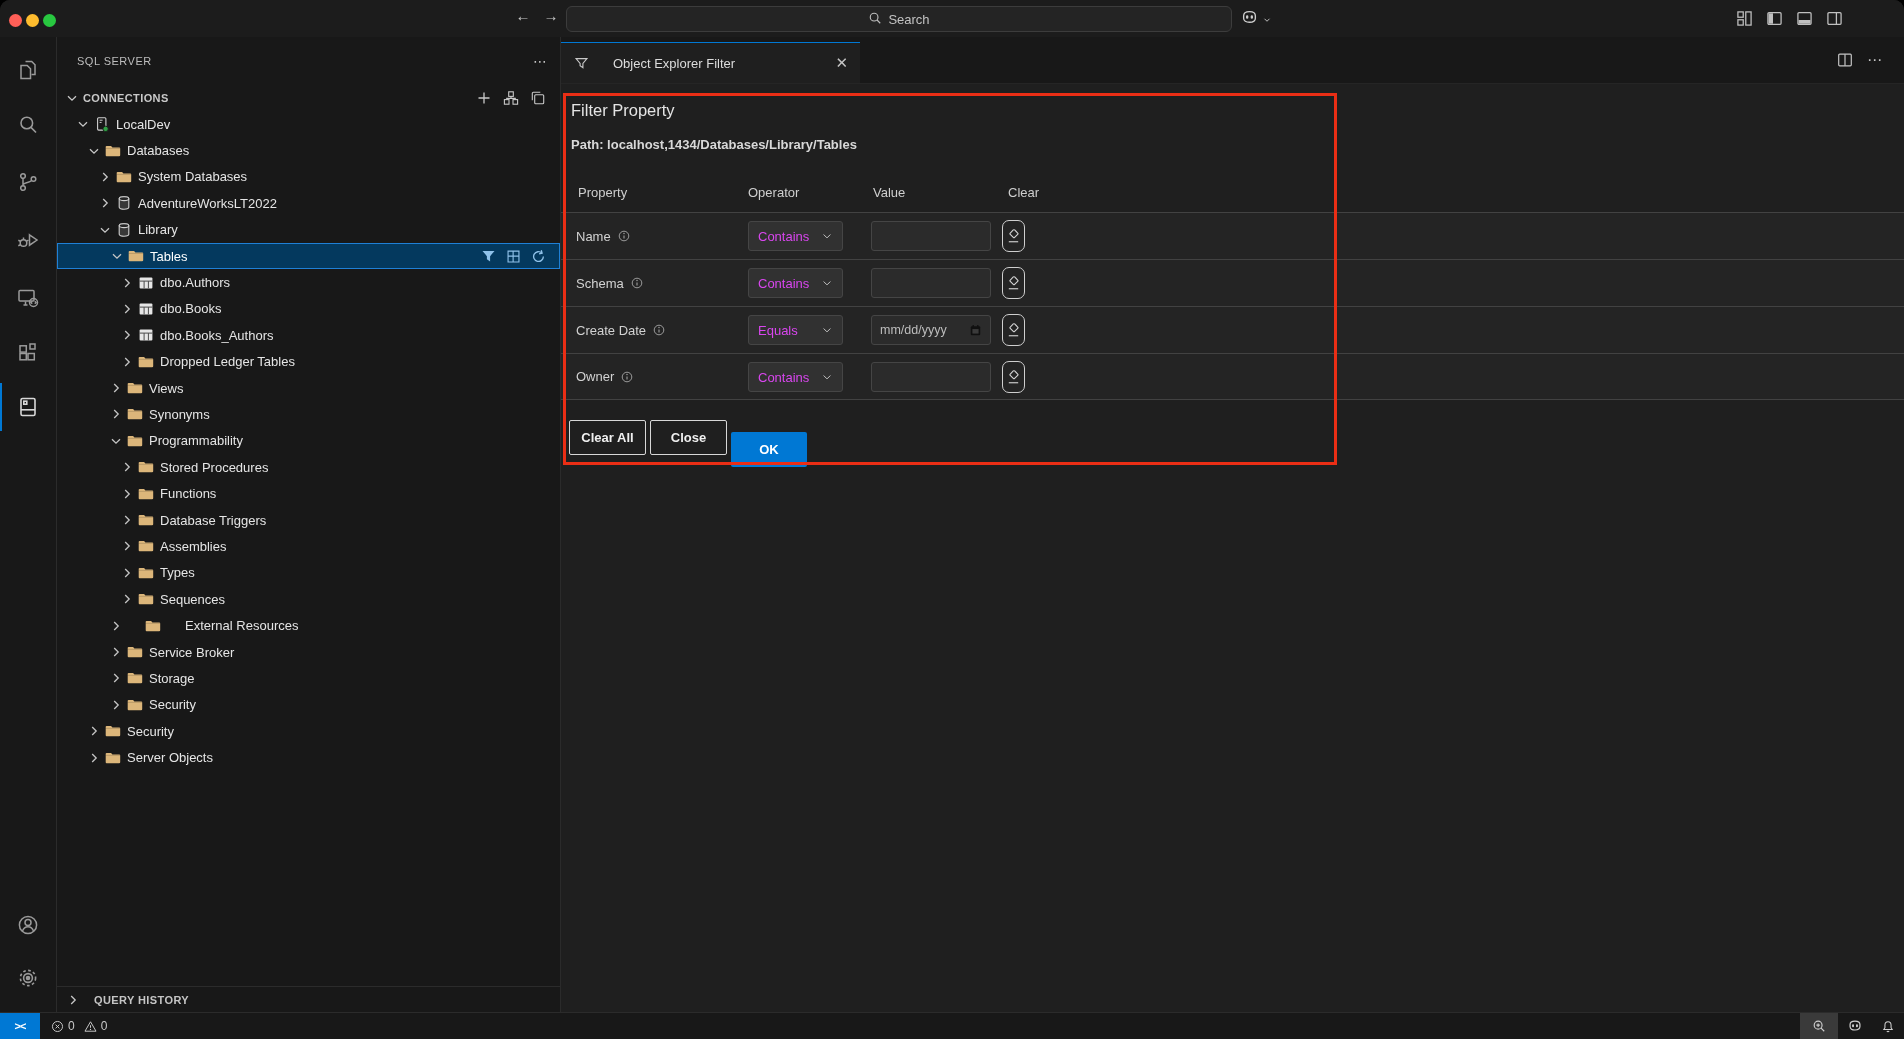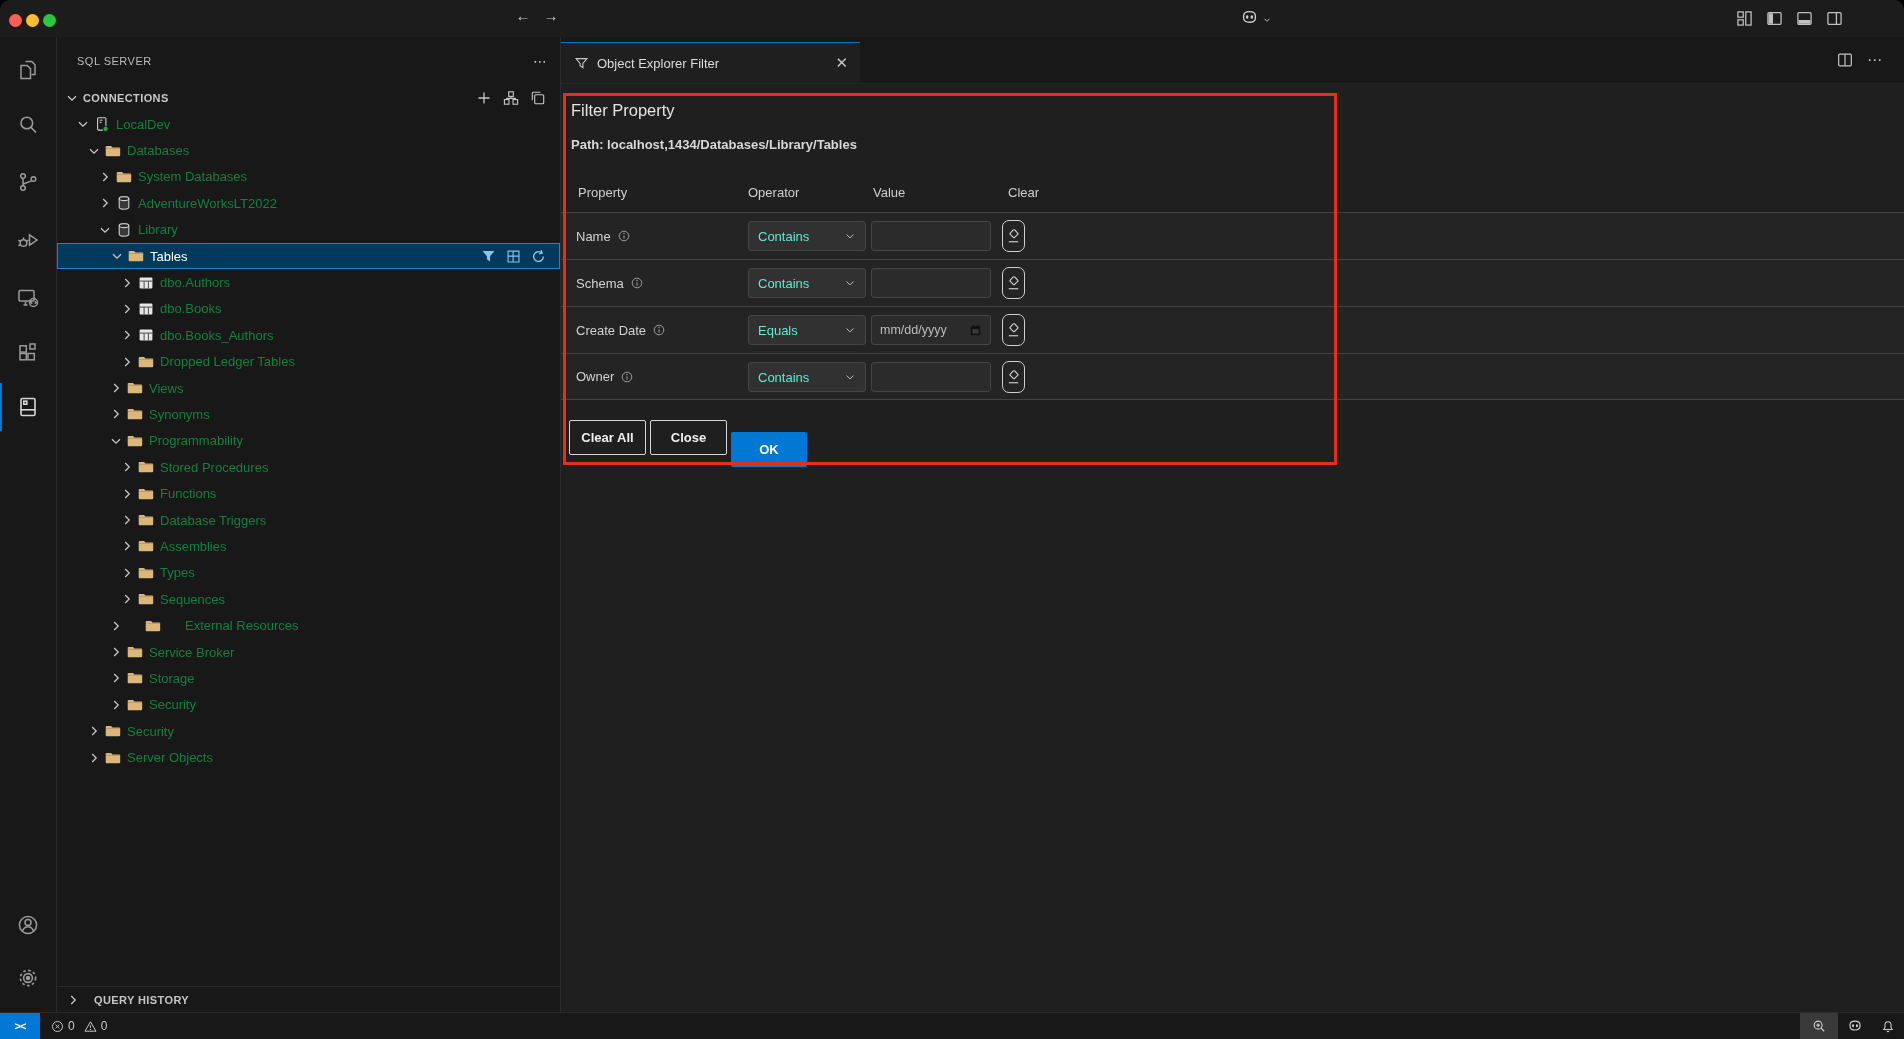--- a/index.html
+++ b/index.html
@@ -18,45 +18,45 @@
   .activitybar{position:absolute;left:0;top:37px;width:56px;bottom:26px;background:#181818;border-right:1px solid #2b2b2b;}
   .ab-item{position:absolute;left:0;width:56px;height:44px;display:flex;align-items:center;justify-content:center;}
   .ab-indicator{position:absolute;left:0;top:346px;width:2px;height:48px;background:#0078d4;}
   
   .sidebar{position:absolute;left:57px;top:37px;width:503px;bottom:26px;background:#181818;border-right:1px solid #2b2b2b;overflow:hidden;}
   .sidebar-header{height:48px;display:flex;align-items:center;padding:0 12px 0 20px;}
   .sidebar-title{font-size:11px;letter-spacing:.5px;color:#bdbdbd;}
   .sidebar-more{margin-left:auto;color:#c5c5c5;font-size:14px;letter-spacing:1px;cursor:pointer;}
   .connections-row{height:26px;display:flex;align-items:center;font-size:11px;font-weight:700;letter-spacing:.4px;color:#c9c9c9;padding-left:7px;}
   .connections-actions{margin-left:auto;display:flex;gap:11px;padding-right:14px;}
-  .trow{height:26.4px;display:flex;align-items:center;font-size:13px;color:#15803d;white-space:nowrap;box-sizing:border-box;}
+  .trow{height:26.4px;display:flex;align-items:center;font-size:13px;color:#e5e5e5;white-space:nowrap;box-sizing:border-box;}
   .trow .twisty{width:16px;height:16px;flex:0 0 16px;display:flex;align-items:center;justify-content:center;}
   .trow .ticon{width:16px;height:16px;flex:0 0 16px;margin-left:3px;display:flex;align-items:center;justify-content:center;}
   .trow .tlabel{margin-left:6px;}
   .trow.selected{background:#04395e;border:1px solid #1f80d6;color:#fff;}
   .tactions{margin-left:auto;display:flex;gap:10px;padding-right:13px;}
   .query-history{position:absolute;left:0;right:0;bottom:0;height:26px;border-top:1px solid #2b2b2b;display:flex;align-items:center;
     padding-left:8px;font-size:11px;font-weight:700;letter-spacing:.4px;color:#c5c5c5;gap:13px;background:#181818;margin-top:12px;}
   
   .editor{position:absolute;left:561px;top:37px;right:0;bottom:26px;background:#1f1f1f;}
   .tabbar{position:absolute;left:0;top:0;right:0;height:46px;background:#181818;border-bottom:1px solid #252525;}
   .tab{position:absolute;left:0;top:5px;bottom:0;width:299px;background:#1f1f1f;border-top:1.5px solid #0078d4;
-    display:flex;align-items:center;padding:0 12px 0 13px;gap:8px;font-size:13px;color:#dcdcdc;box-sizing:border-box;}
+    display:flex;align-items:center;padding:0 12px 0 13px;gap:24px;font-size:13px;color:#dcdcdc;box-sizing:border-box;}
   .tab-close{margin-left:auto;color:#c5c5c5;font-size:15px;cursor:pointer;}
   .editor-actions{position:absolute;right:22px;top:0;height:46px;display:flex;align-items:center;gap:14px;color:#c5c5c5;}
   .editor-content{position:absolute;left:0;top:46px;right:0;bottom:0;}
   .fs-title{position:absolute;left:10px;top:18px;font-size:16.5px;color:#e4e4e4;}
   .fs-path{position:absolute;left:10px;top:54px;font-size:13px;font-weight:700;color:#d8d8d8;}
   .fs-col{position:absolute;top:102px;font-size:13px;color:#cfcfcf;}
   .fs-table{position:absolute;left:0;right:0;top:129px;}
   .frow{position:relative;height:47px;background:#242424;border-top:1px solid #424242;box-sizing:border-box;}
   .frow:last-child{border-bottom:1px solid #424242;}
   .flabel{position:absolute;left:15px;top:0;height:100%;display:flex;align-items:center;gap:7px;font-size:13px;color:#d2d2d2;}
-  .fselect{position:absolute;left:187px;top:8px;width:118px;height:30px;background:#313131;border:1px solid #454545;border-radius:3px;
-    display:flex;align-items:center;padding:0 9px;font-size:13px;color:#5eead4;box-sizing:border-box;cursor:pointer;}
+  .fselect{position:absolute;left:187px;top:8px;width:95px;height:30px;background:#313131;border:1px solid #454545;border-radius:3px;
+    display:flex;align-items:center;padding:0 9px;font-size:13px;color:#d946ef;box-sizing:border-box;cursor:pointer;}
   .fselect .chev{margin-left:auto;display:flex;}
   .finput{position:absolute;left:310px;top:8px;width:120px;height:30px;background:#2b2b2b;border:1px solid #454545;border-radius:3px;
     display:flex;align-items:center;padding:0 8px;font-size:12.5px;color:#bdbdbd;box-sizing:border-box;}
   .finput .cal{margin-left:auto;display:flex;}
   .feraser{position:absolute;left:441px;top:7px;width:23px;height:32px;border:1px solid #cfcfcf;border-radius:7px;background:transparent;
     display:flex;align-items:center;justify-content:center;cursor:pointer;box-sizing:border-box;}
   .fs-buttons{position:absolute;left:8px;top:337px;display:flex;gap:4px;}
   .btn{height:35px;display:flex;align-items:center;justify-content:center;font-size:13px;font-weight:700;border-radius:2px;cursor:pointer;box-sizing:border-box;}
   .btn.secondary{border:1px solid #d7d7d7;color:#f0f0f0;background:transparent;width:77px;}
   .btn.primary{width:76px;color:#fff;border:none;margin-top:12px;}
@@ -75,20 +75,27 @@
 <body>
 
 <div class="window">
 
   <div class="titlebar">
     <span class="tl" id="tl-0" style="left: 9px; background: rgb(255, 95, 87);"></span>
     <span class="tl" id="tl-1" style="left: 26px; background: rgb(254, 188, 46);"></span>
     <span class="tl" id="tl-2" style="left: 43px; background: rgb(40, 200, 64);"></span>
     <span class="nav-arrow" style="left:512px">←</span>
     <span class="nav-arrow" style="left:540px">→</span>
+    <div class="searchbox">
+      <span id="search-glass"><svg width="14" height="14" viewBox="0 0 16 16">
+            <circle cx="7" cy="7" r="4.4" fill="none" stroke="#bdbdbd" stroke-width="1.3"></circle>
+            <path d="M10.3 10.3L14 14" stroke="#bdbdbd" stroke-width="1.3"></path>
+          </svg></span>
+      <span>Search</span>
+    </div>
     <div class="tb-copilot">
       <span id="tb-copilot-icon"><svg width="19" height="19" viewBox="0 0 24 24">
             <path d="M12 4.6c4.5 0 7.4 1.7 7.4 5.1v3.2c0 3.4-2.9 5.1-7.4 5.1s-7.4-1.7-7.4-5.1V9.7c0-3.4 2.9-5.1 7.4-5.1z" fill="none" stroke="#cfcfcf" stroke-width="1.7"></path>
             <rect x="7.6" y="9.3" width="2.9" height="4.4" rx="1.4" fill="#cfcfcf"></rect>
             <rect x="13.5" y="9.3" width="2.9" height="4.4" rx="1.4" fill="#cfcfcf"></rect>
           </svg></span>
       <span id="tb-copilot-chev"><svg width="10" height="10" viewBox="0 0 16 16">
             <path d="M4 6l4 4 4-4" fill="none" stroke="#bdbdbd" stroke-width="1.6"></path>
           </svg></span>
     </div>

